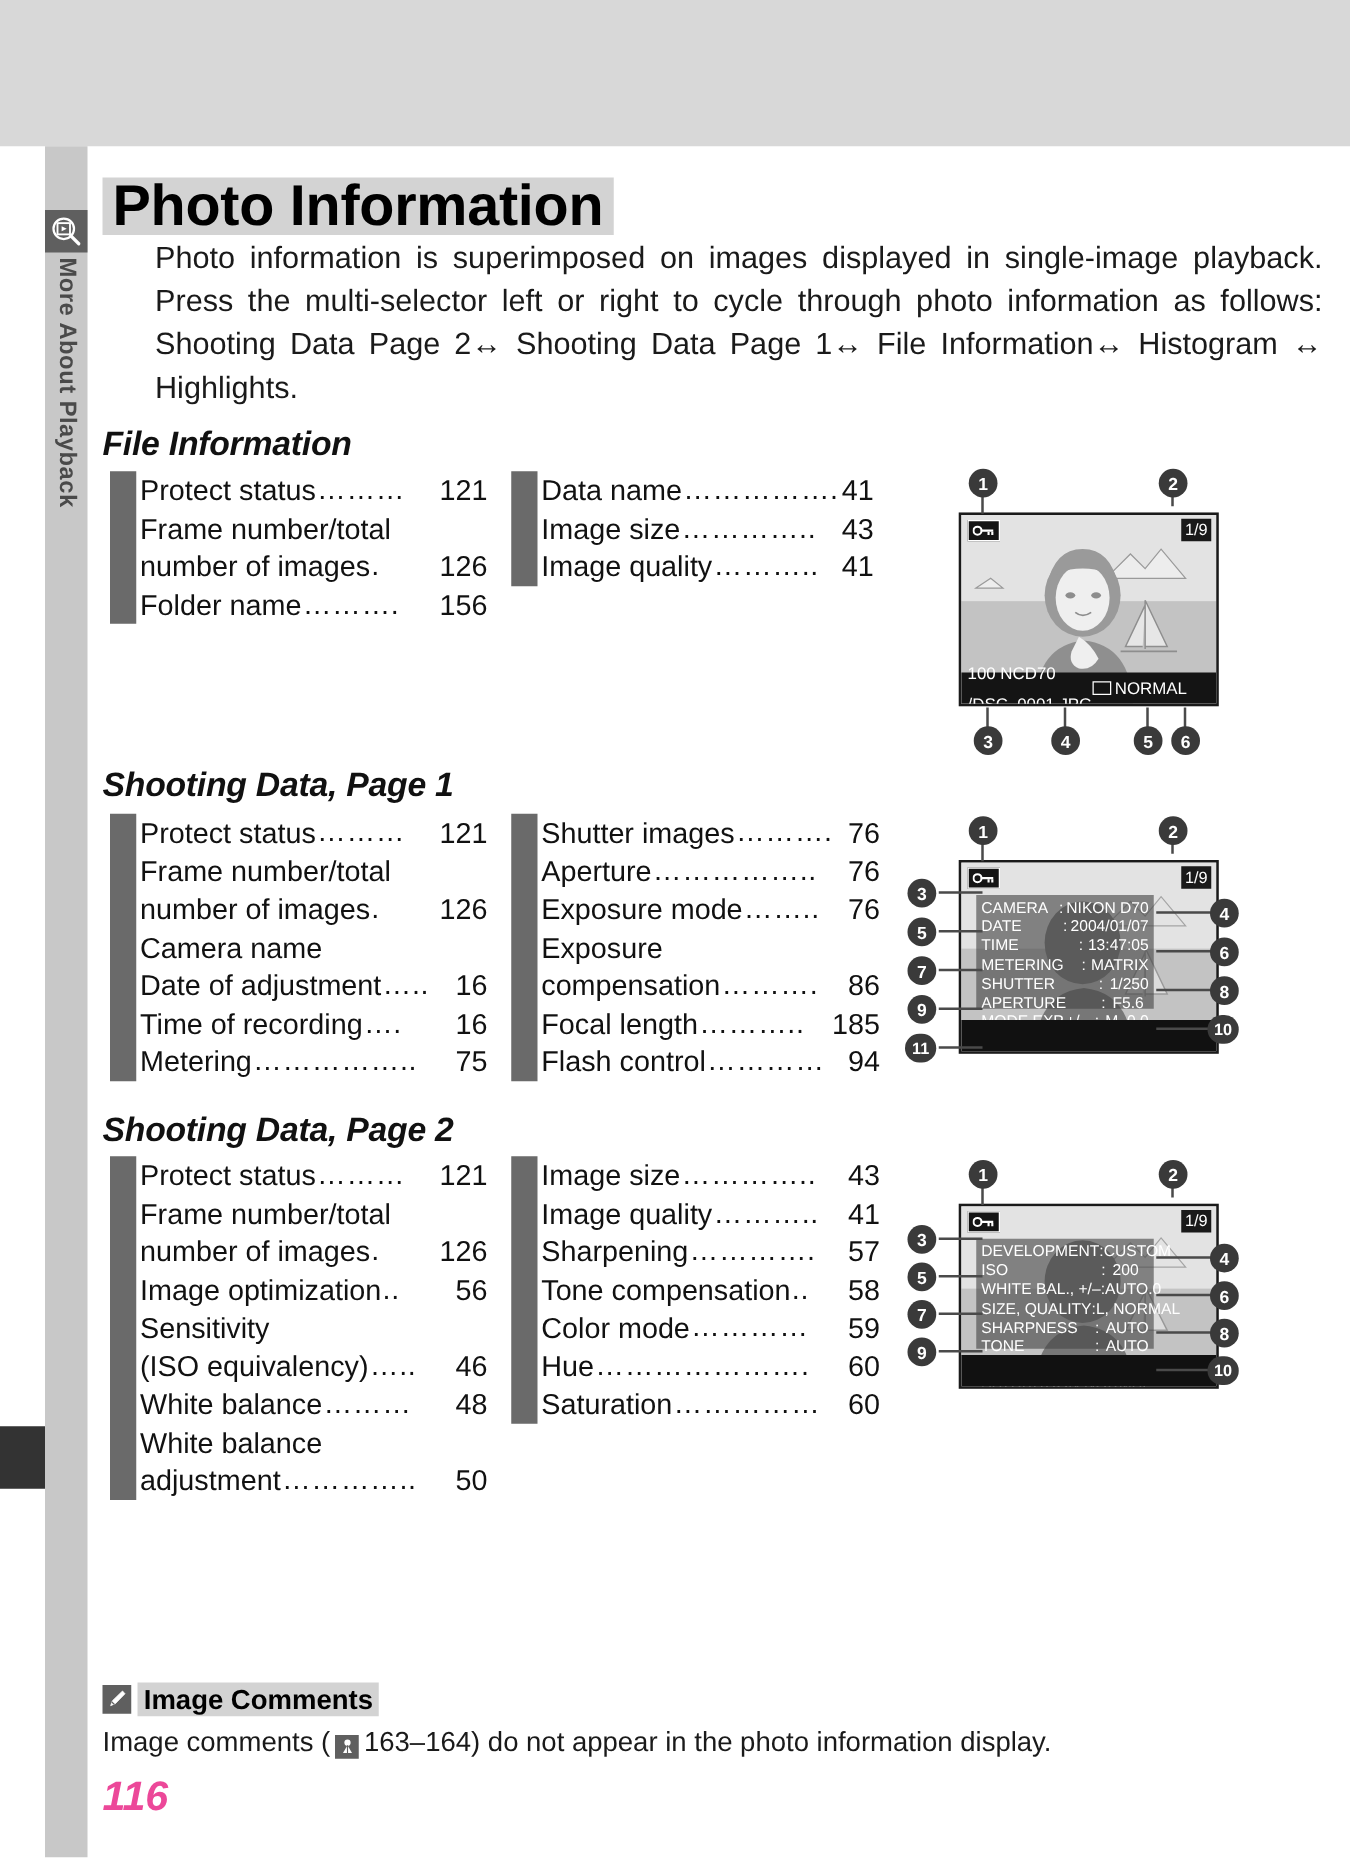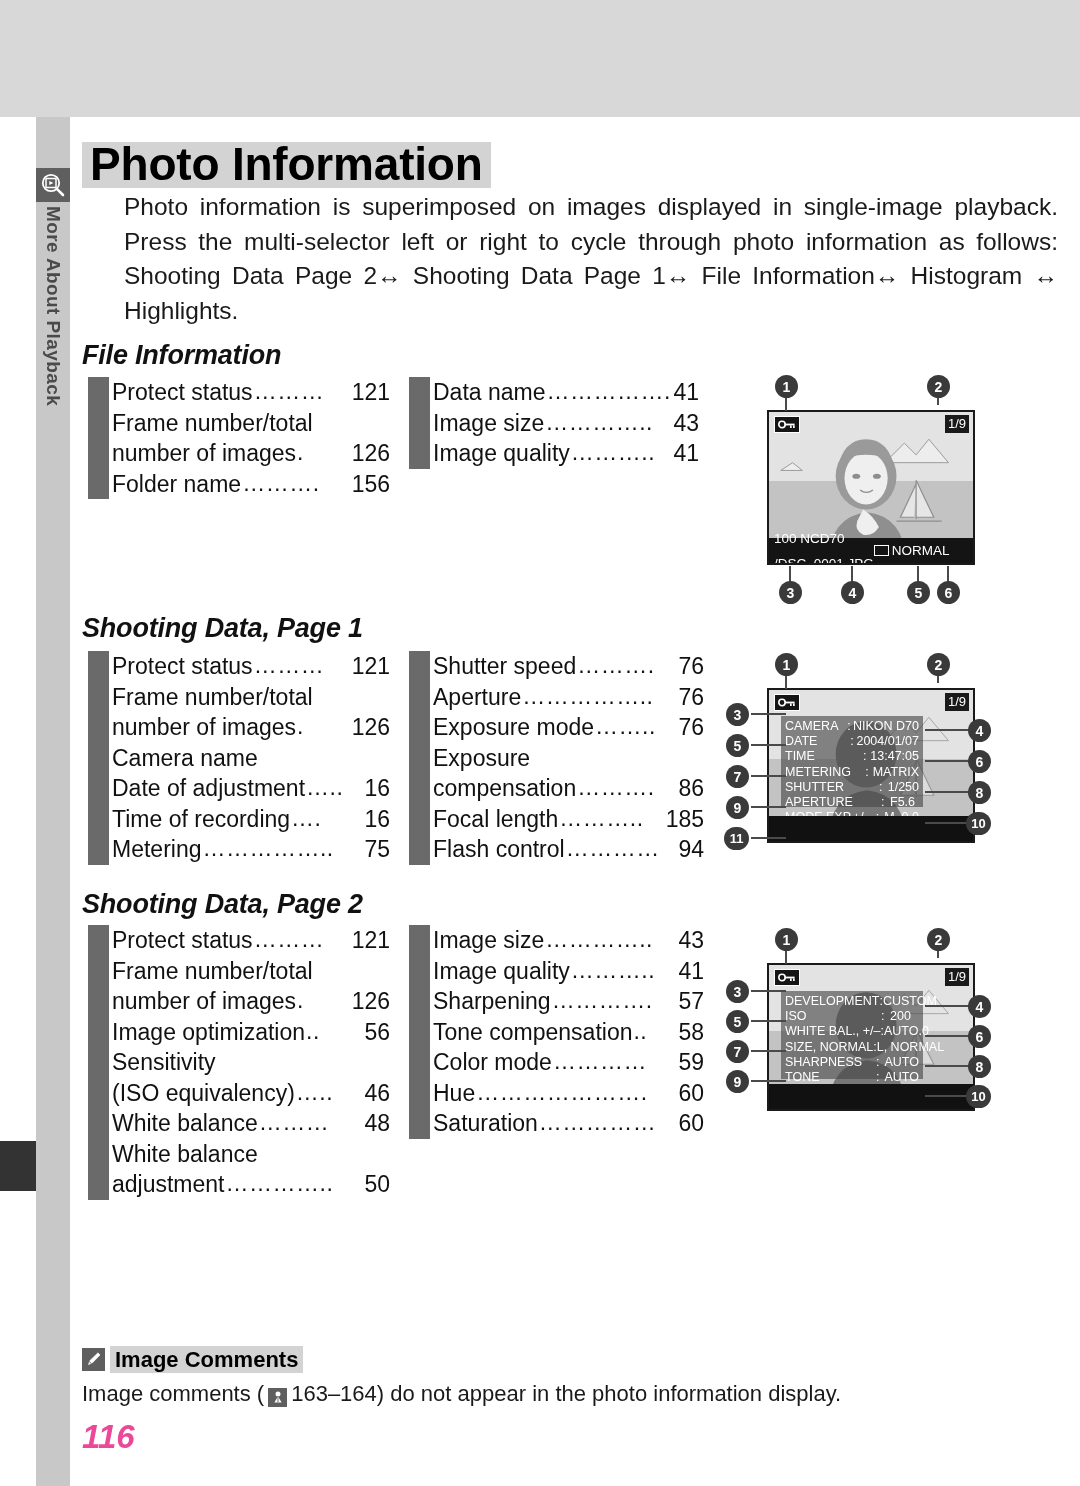--- a/index.html
+++ b/index.html
@@ -289,21 +289,21 @@
           <span class="dots"> ……………..</span>
           <span class="pg">75</span>
         </div>
       </div>
     </div>
   <div class="list-col" id="s1R" style="left:409px; top:651px; width:295px;">
       <div class="bar" style="height: 213.5px;"></div>
       <div class="row">
         <div class="num">7</div>
         <div class="entry">
-          <span class="txt">Shutter speed</span>
+          <span class="txt">Shutter images</span>
           <span class="dots"> ……….</span>
           <span class="pg">76</span>
         </div>
       </div>
       <div class="row">
         <div class="num">8</div>
         <div class="entry">
           <span class="txt">Aperture</span>
           <span class="dots"> ……………..</span>
           <span class="pg">76</span>
@@ -689,21 +689,21 @@
             <span class="c">:</span>
             <span class="v">200</span>
           </div>
           <div class="dl">
             <span class="k">WHITE BAL., +/–</span>
             <span class="c">:</span>
             <span class="v">AUTO</span>
             <span class="v2">.0</span>
           </div>
           <div class="dl">
-            <span class="k">SIZE, NORMAL</span>
+            <span class="k">SIZE, QUALITY</span>
             <span class="c">:</span>
             <span class="v">L, NORMAL</span>
           </div>
           <div class="dl">
             <span class="k">SHARPNESS</span>
             <span class="c">:</span>
             <span class="v">AUTO</span>
           </div>
           <div class="dl">
             <span class="k">TONE</span>

